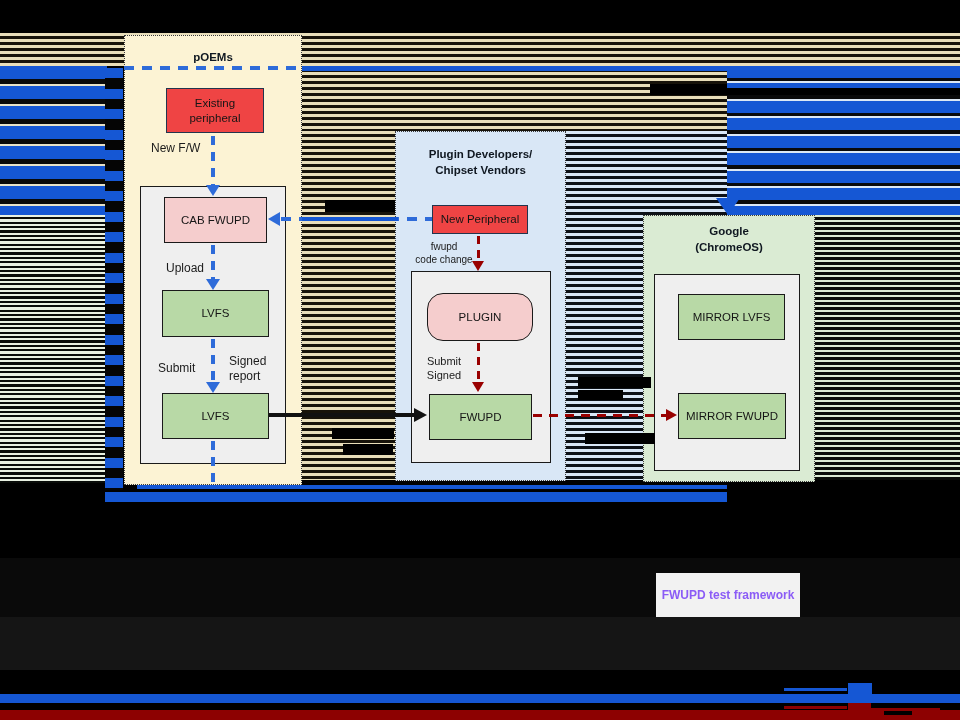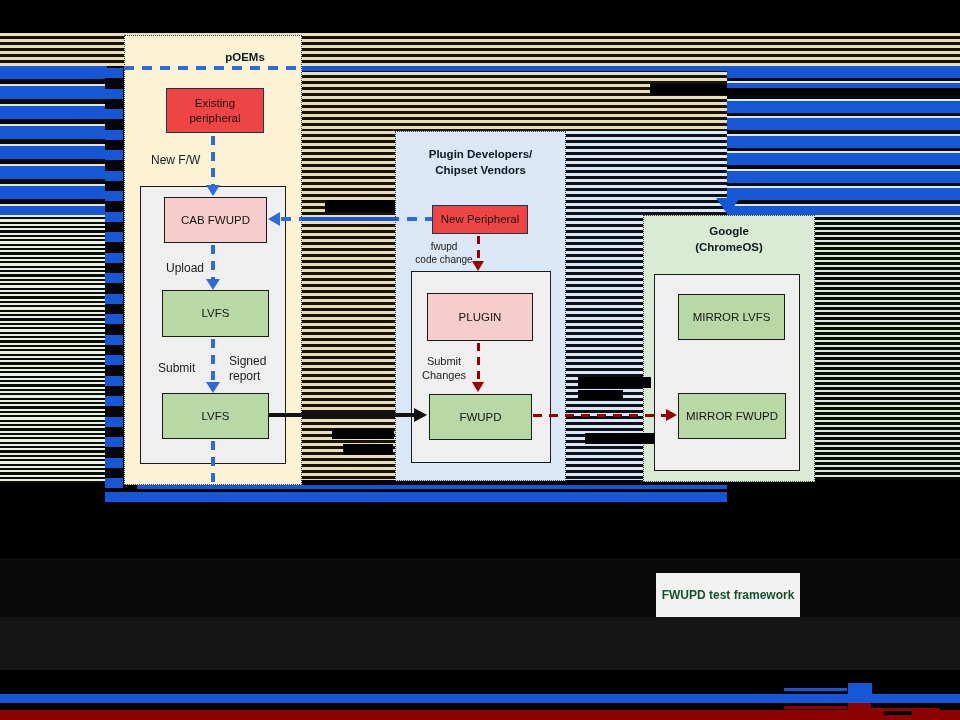--- a/index.html
+++ b/index.html
@@ -49,21 +49,21 @@
   <div class="abs s-greenL" style="left:0;top:215px;width:107px;height:268px;"></div>
   <div class="abs s-dashcol" style="left:105px;top:68px;width:18px;height:422px;"></div>
   <div class="abs s-tan" style="left:302px;top:66px;width:425px;height:65px;"></div>
   <div class="abs s-tan" style="left:302px;top:131px;width:93px;height:349px;"></div>
   <div class="abs s-lblue" style="left:566px;top:131px;width:161px;height:84px;"></div>
   <div class="abs s-lblue" style="left:566px;top:215px;width:77px;height:265px;"></div>
   <div class="abs s-blueR" style="left:727px;top:66px;width:233px;height:149px;"></div>
   <div class="abs s-greenR" style="left:815px;top:215px;width:145px;height:265px;"></div>
 
   <div class="abs lane" style="left:124px;top:35px;width:178px;height:450px;background:#fcf3d4;"></div>
-  <div class="abs lane-title" style="left:124px;top:50px;width:178px;margin-left:32px;">pOEMs</div>
+  <div class="abs lane-title" style="left:124px;top:50px;width:178px;">pOEMs</div>
 
   <div class="abs lane" style="left:395px;top:131px;width:171px;height:350px;background:#d9e7f6;"></div>
   <div class="abs lane-title" style="left:395px;top:147px;width:171px;">
     <span>Plugin Developers/</span><br>
     <span>Chipset Vendors</span>
   </div>
 
   <div class="abs lane" style="left:643px;top:215px;width:172px;height:267px;background:#daebd3;"></div>
   <div class="abs lane-title" style="left:643px;top:224px;width:172px;">
     <span>Google</span><br>
@@ -83,37 +83,37 @@
   <div class="abs node green" style="left:162px;top:290px;width:107px;height:47px;">
       <span>LVFS</span>
     </div>
   <div class="abs node green" style="left:162px;top:393px;width:107px;height:46px;">
       <span>LVFS</span>
     </div>
 
   <div class="abs node bluebox" style="left:432px;top:205px;width:96px;height:29px;justify-content:center;">
       <span>New Peripheral</span>
     </div>
-  <div class="abs node pink" style="left:427px;top:293px;width:106px;height:48px;">
+  <div class="abs node pink" style="left:427px;top:293px;width:106px;height:48px;border-radius:16px;">
       <span>PLUGIN</span>
     </div>
   <div class="abs node green" style="left:429px;top:394px;width:103px;height:46px;">
       <span>FWUPD</span>
     </div>
 
   <div class="abs node green" style="left:678px;top:294px;width:107px;height:46px;">
       <span>MIRROR LVFS</span>
     </div>
   <div class="abs node green" style="left:678px;top:393px;width:108px;height:46px;">
       <span>MIRROR FWUPD</span>
     </div>
 
   <div class="abs bdash-v" style="left:211px;top:136px;height:50px;"></div>
   <div class="abs tri tri-down-b" style="left:206px;top:185px;"></div>
-  <div class="abs elabel" style="left:151px;top:153px;">New F/W</div>
+  <div class="abs elabel" style="left:151px;top:141px;">New F/W</div>
 
   <div class="abs bdash-v" style="left:211px;top:245px;height:35px;"></div>
   <div class="abs tri tri-down-b" style="left:206px;top:279px;"></div>
   <div class="abs elabel" style="left:166px;top:261px;">Upload</div>
 
   <div class="abs bdash-v" style="left:211px;top:339px;height:44px;"></div>
   <div class="abs tri tri-down-b" style="left:206px;top:382px;"></div>
   <div class="abs elabel" style="left:158px;top:361px;">Submit</div>
   <div class="abs elabel" style="left:229px;top:354px;width:54px;text-align:left;">Signed report</div>
 
@@ -127,21 +127,21 @@
   <div class="abs tri tri-down-r" style="left:472px;top:261px;"></div>
   <div class="abs elabel" style="left:413px;top:241px;width:62px;text-align:center;font-size:10px;">
     <span>fwupd</span><br>
     <span>code change</span>
   </div>
 
   <div class="abs rdash-v" style="left:477px;top:343px;height:40px;"></div>
   <div class="abs tri tri-down-r" style="left:472px;top:382px;"></div>
   <div class="abs elabel" style="left:417px;top:355px;width:54px;text-align:center;font-size:11px;">
     <span>Submit</span><br>
-    <span>Changes</span>
+    <span>Signed</span>
   </div>
 
   <div class="abs rdash-h" style="left:533px;top:414px;width:133px;"></div>
   <div class="abs tri tri-right-r" style="left:666px;top:409px;"></div>
 
   <div class="abs" style="left:269px;top:413px;width:146px;height:3.5px;background:#111;"></div>
   <div class="abs tri tri-right-k" style="left:414px;top:408px;"></div>
 
   <div class="abs bdash-h" style="left:124px;top:66px;width:178px;height:4px;"></div>
   <div class="abs" style="left:302px;top:66px;width:658px;height:5px;background:#1557d4;"></div>
@@ -156,21 +156,21 @@
   <div class="abs" style="left:585px;top:433px;width:70px;height:11px;background:#000;"></div>
   <div class="abs tri tri-down-glitch" style="left:716px;top:198px;"></div>
 
   <div class="abs" style="left:137px;top:485px;width:590px;height:4px;background:#1557d4;"></div>
   <div class="abs" style="left:105px;top:492px;width:622px;height:10px;background:#1557d4;"></div>
 
   <div class="abs" style="left:0;top:558px;width:960px;height:59px;background:#0a0a0a;"></div>
   <div class="abs" style="left:0;top:617px;width:960px;height:53px;background:#151515;"></div>
 
   <div class="abs" style="left:656px;top:573px;width:144px;height:44px;background:#f2f2f2;display:flex;align-items:center;justify-content:center;">
-    <span style="font-weight:bold;font-size:12px;color:#14532d;">FWUPD test framework</span>
+    <span style="font-weight:bold;font-size:12px;color:#8b5cf6;">FWUPD test framework</span>
   </div>
 
   <div class="abs" style="left:784px;top:688px;width:63px;height:3px;background:#1557d4;"></div>
   <div class="abs" style="left:848px;top:683px;width:24px;height:20px;background:#1557d4;"></div>
   <div class="abs" style="left:0;top:694px;width:960px;height:9px;background:#1557d4;"></div>
   <div class="abs" style="left:784px;top:706px;width:63px;height:3px;background:#8d0101;"></div>
   <div class="abs" style="left:848px;top:703px;width:23px;height:11px;background:#8d0101;"></div>
   <div class="abs" style="left:871px;top:708px;width:69px;height:3px;background:#8d0101;"></div>
   <div class="abs" style="left:0;top:710px;width:960px;height:10px;background:#8d0101;"></div>
   <div class="abs" style="left:884px;top:711px;width:28px;height:4px;background:#000;"></div>

